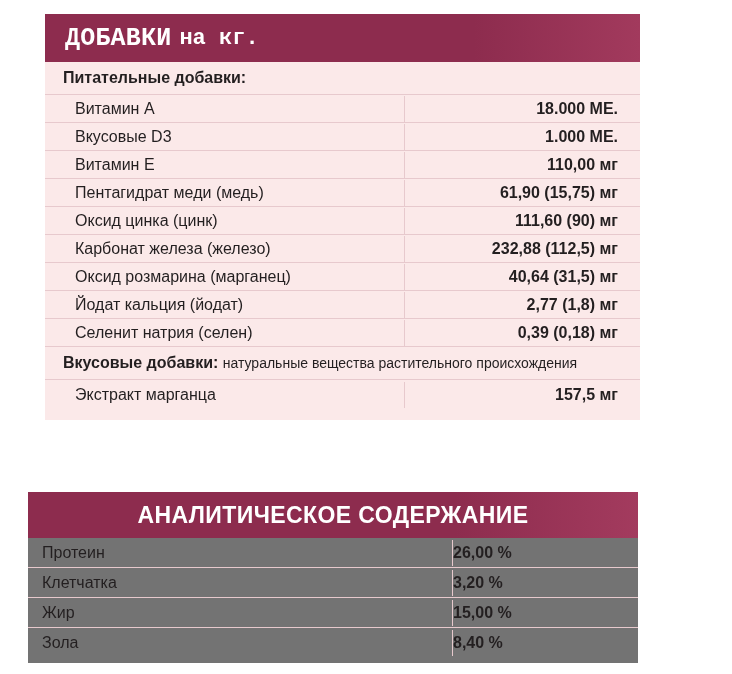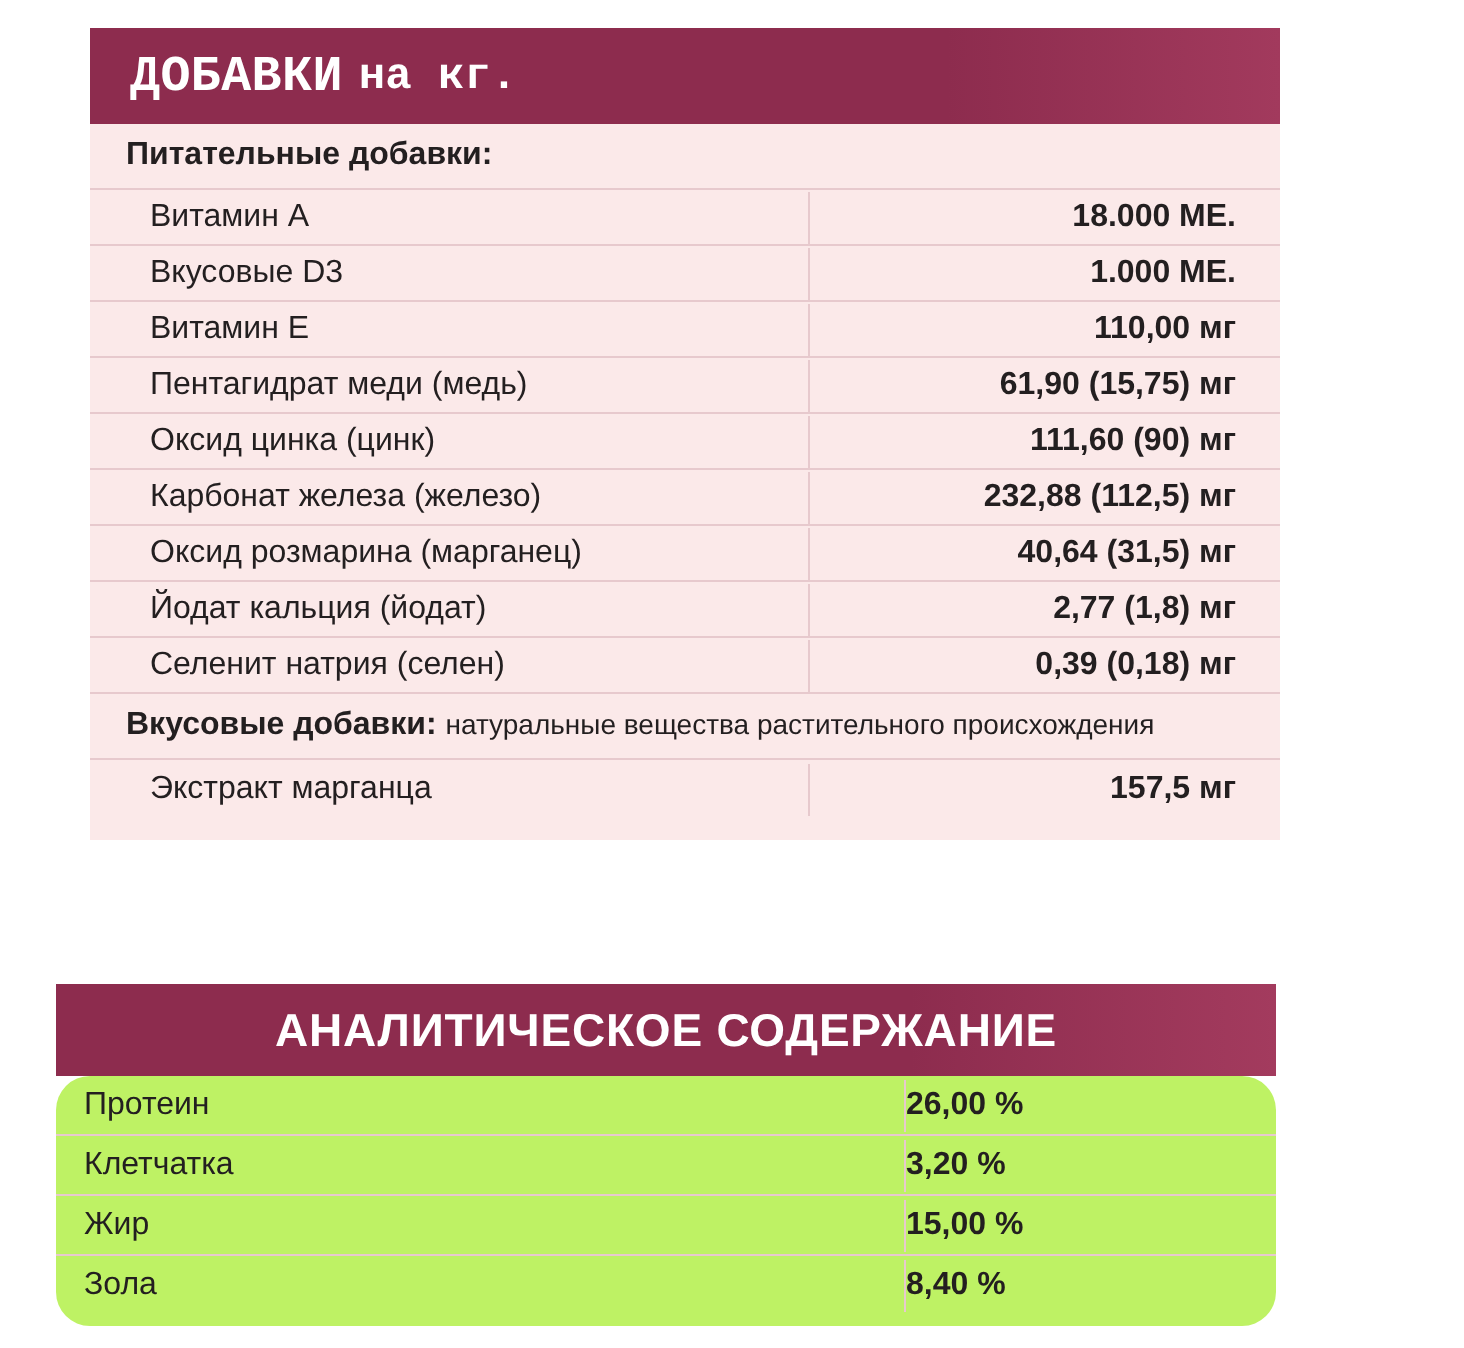--- a/index.html
+++ b/index.html
@@ -110,23 +110,22 @@
     color: #ffffff;
     height: 46px;
     display: flex;
     align-items: center;
     justify-content: center;
     font-size: 23px;
     font-weight: bold;
     letter-spacing: .4px;
   }
   .body-analytical {
-    background: #bef264;
+    background: #737373;
     padding-bottom: 6px;
-    border-radius: 17px;
   }
   .row-a {
     display: flex;
     align-items: center;
     border-bottom: 1px solid #e7c9cd;
     min-height: 29px;
   }
   .row-a:last-child {
     border-bottom: none;
   }

